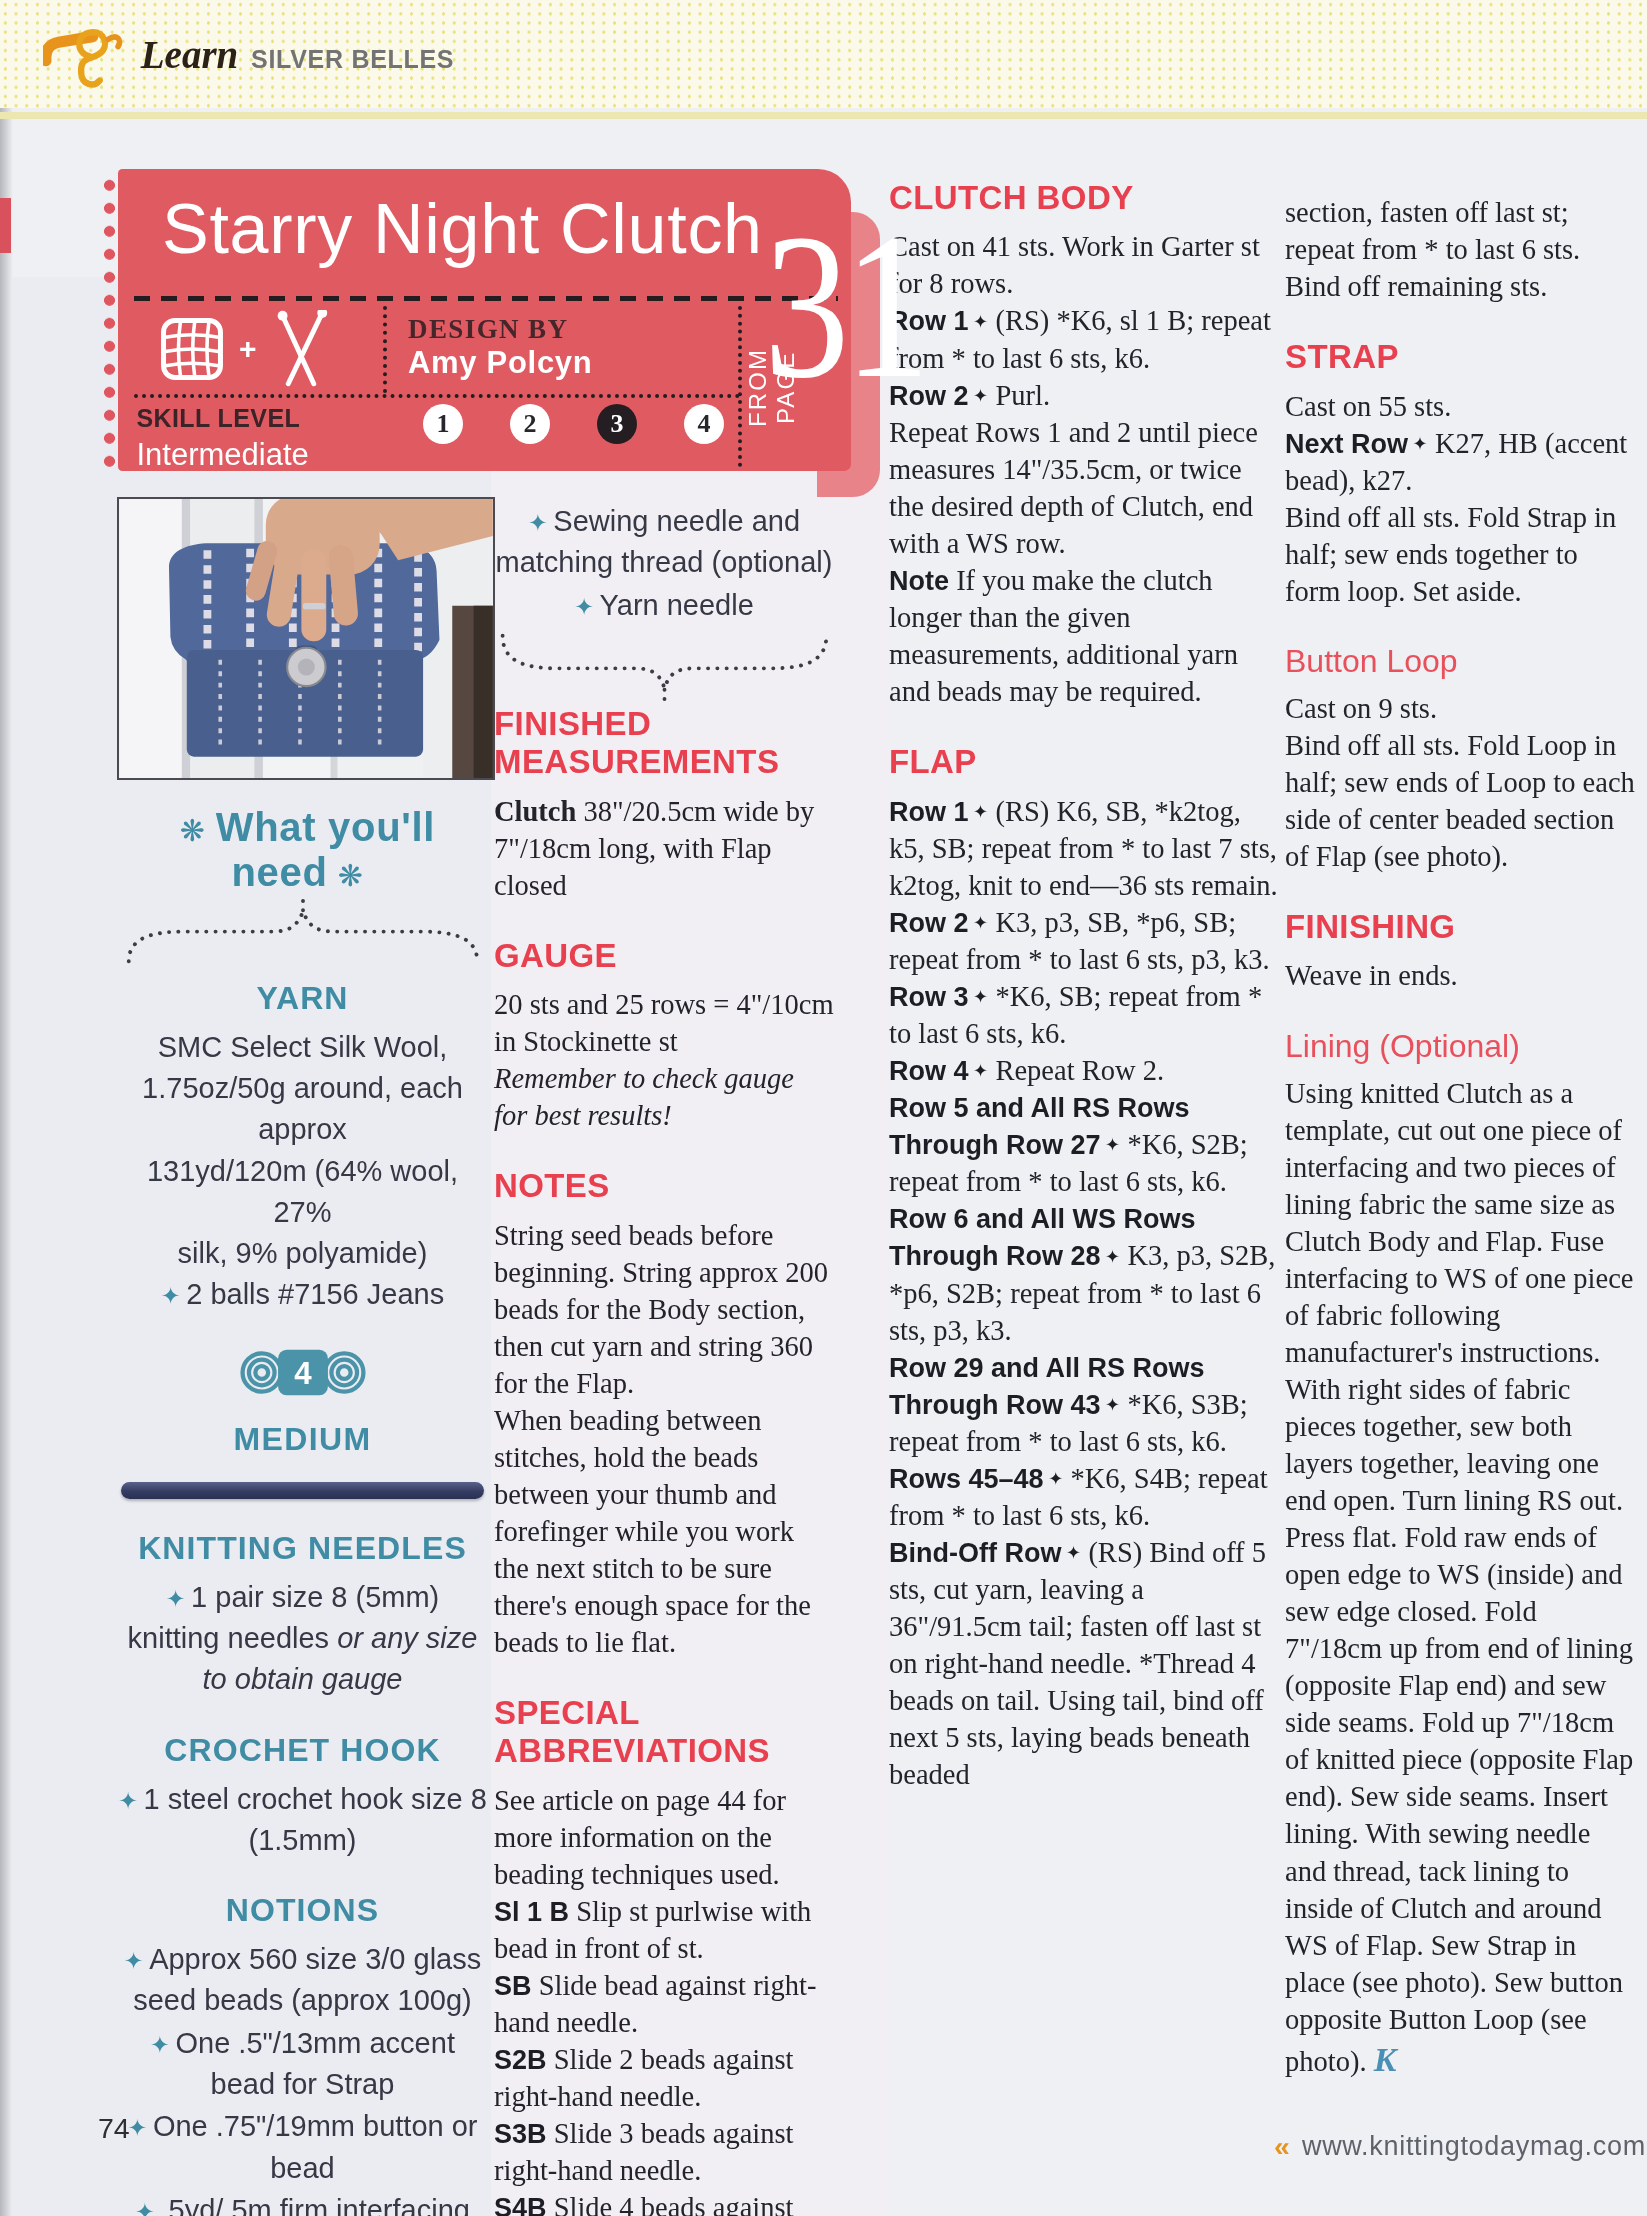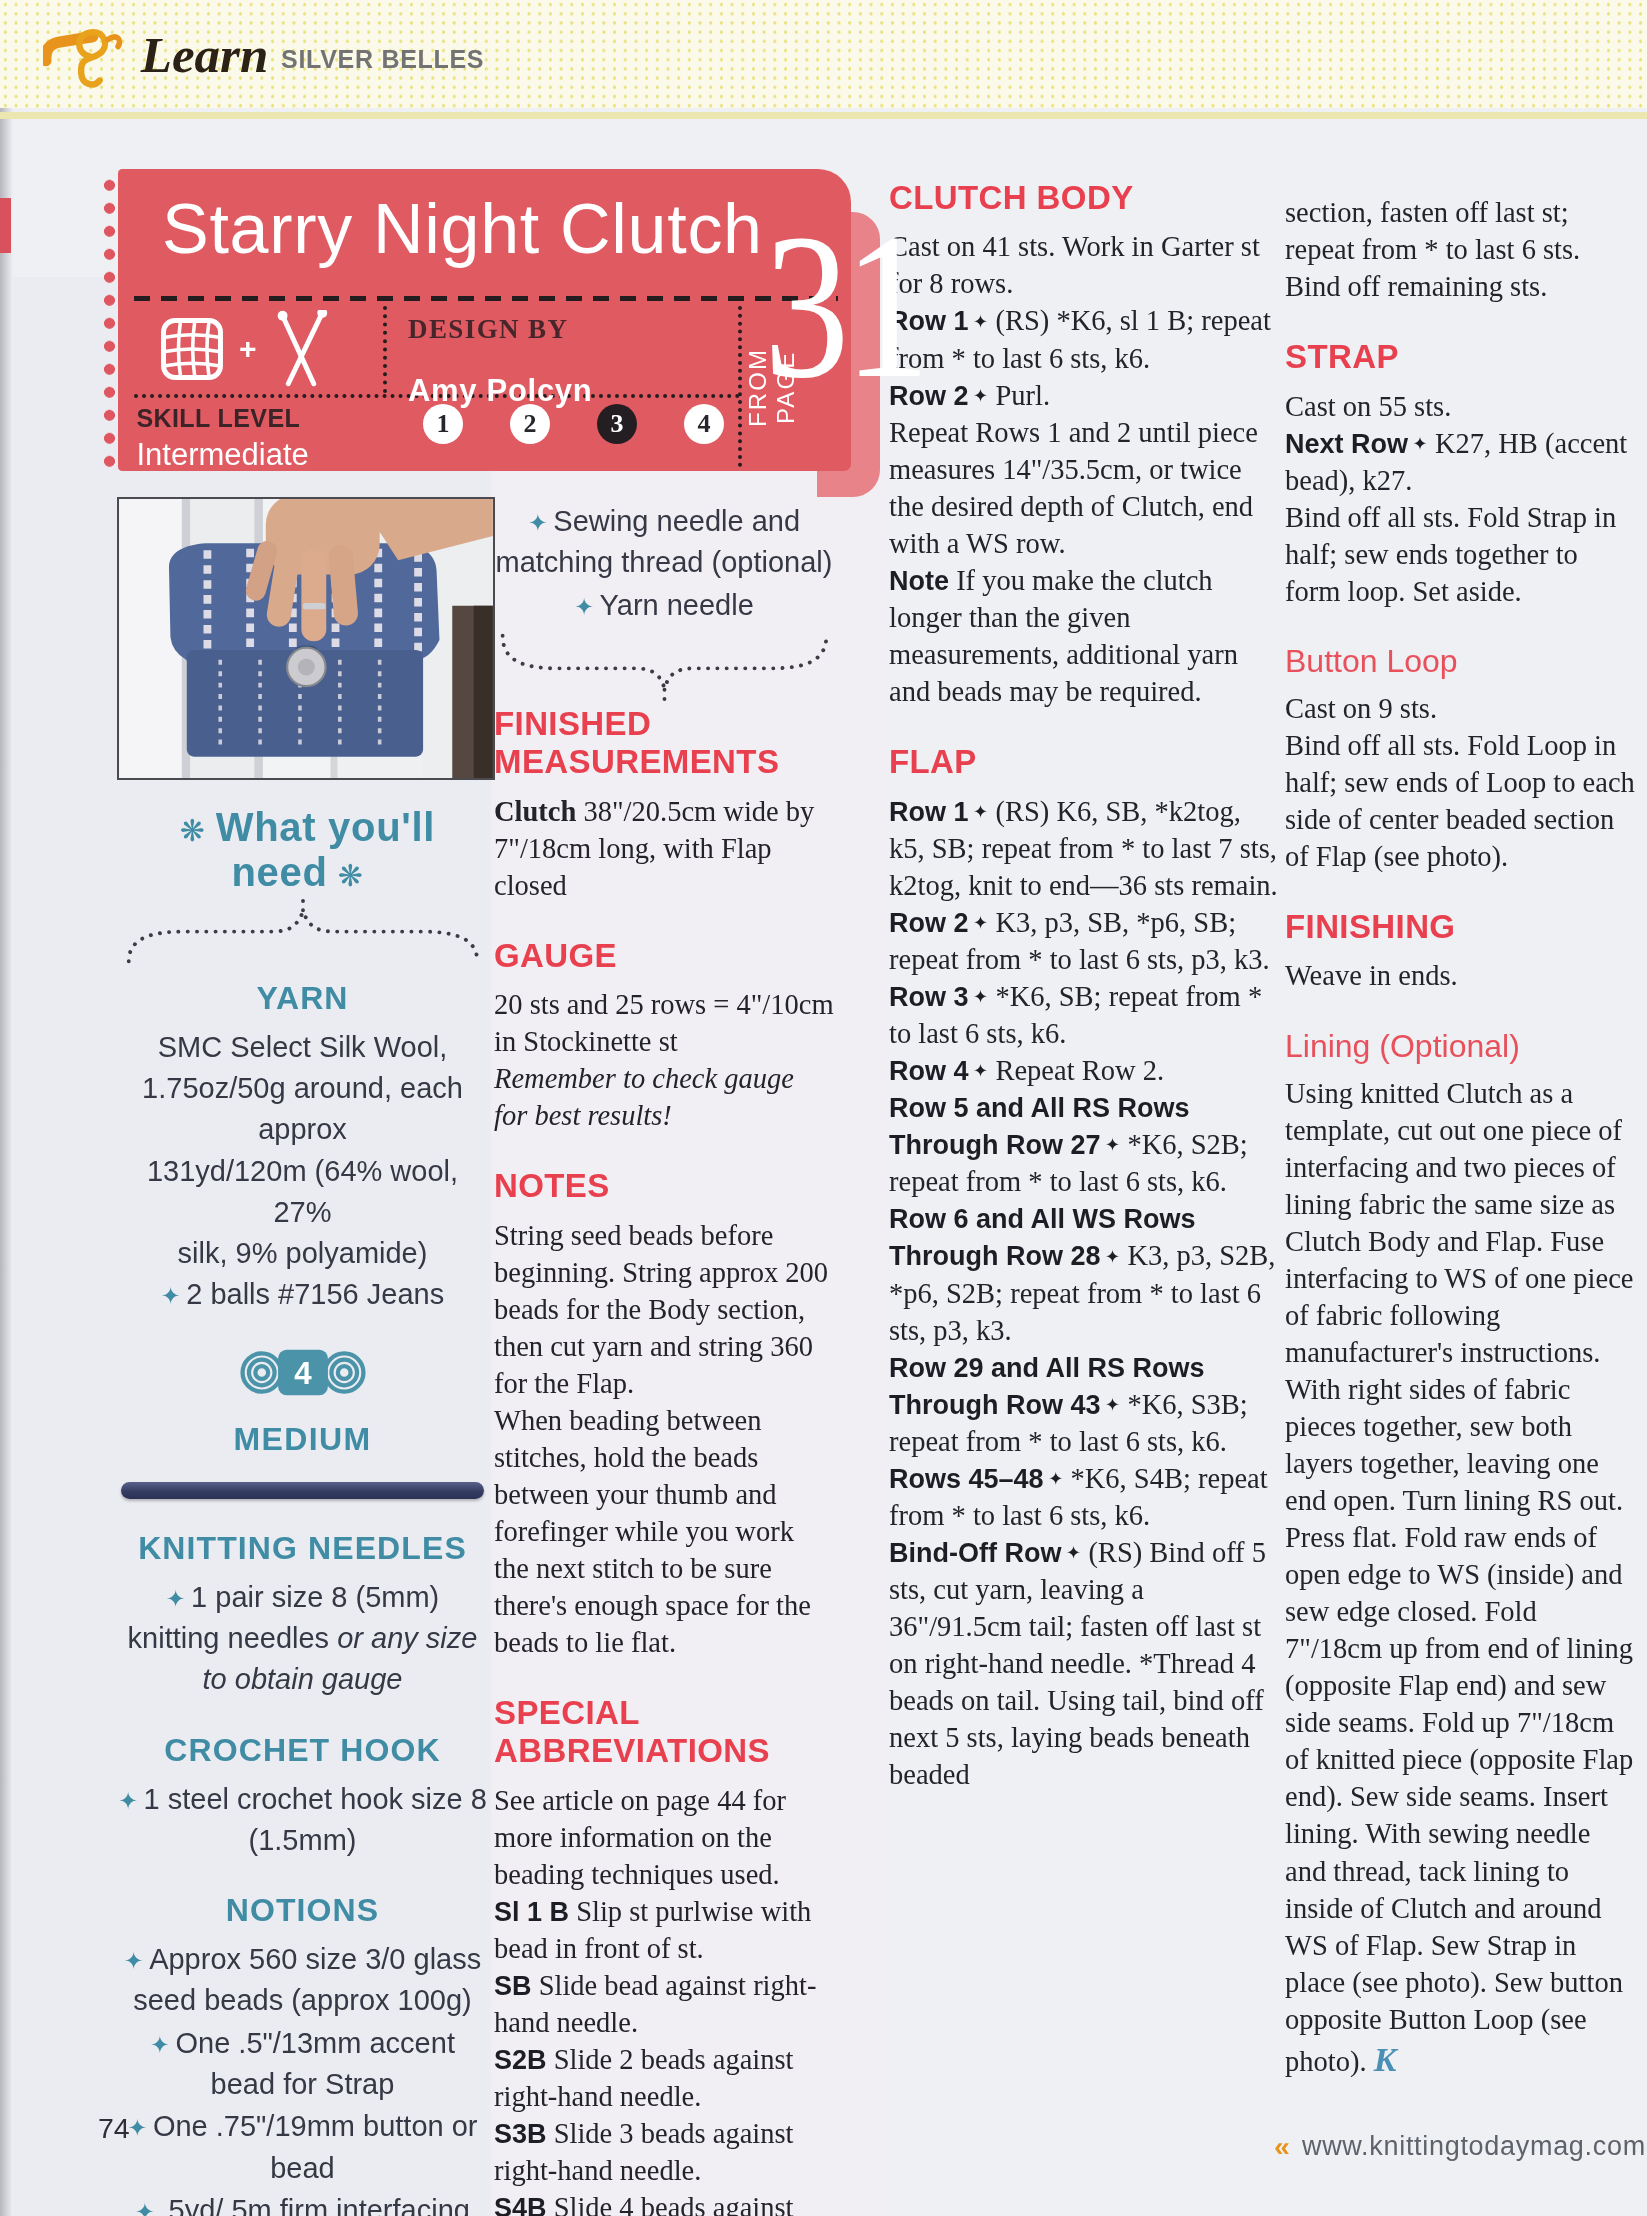--- a/index.html
+++ b/index.html
@@ -10,41 +10,41 @@
           background:linear-gradient(90deg,#b6b6bc,rgba(182,182,188,0));}
   .tint-left{position:absolute;left:12.8px;top:277px;width:478px;height:1939px;background:#e8e9ee;opacity:.55;}
   .tint-mid{position:absolute;left:491px;top:277px;width:398px;height:1939px;background:#f4eef2;opacity:.4;}
 
   
   .band{position:absolute;left:0;top:0;width:100%;height:108px;background:#fbf9ea;
         background-image:radial-gradient(#e9e27f 1.6px, rgba(0,0,0,0) 2px);background-size:10.7px 9.2px;}
   .band-line{position:absolute;left:0;top:112px;width:100%;height:7.1px;background:#ece7b0;}
   .red-tab-left{position:absolute;left:0;top:198px;width:11.4px;height:55px;background:#d8515c;}
   .logo{position:absolute;left:43px;top:15.7px;height:78px;display:flex;align-items:center;gap:12.8px;}
-  .logo-script{font-family:"Liberation Serif",serif;font-style:italic;font-weight:700;font-size:51px;color:#2c2117;}
+  .logo-script{font-family:"Liberation Serif",serif;font-style:italic;font-weight:700;font-size:39px;color:#2c2117;}
   .logo-section{font-weight:700;font-size:25px;letter-spacing:0.7px;color:#737373;padding-top:10px;}
 
   
   .banner-shadow{position:absolute;left:817px;top:212px;width:63px;height:285px;background:#e8838a;
                  border-radius:0 27px 27px 0;}
   .scallop{position:absolute;left:100px;top:171px;width:18.5px;height:300px;
            background-image:radial-gradient(circle,#df5660 5px,rgba(0,0,0,0) 5.7px);background-size:18.5px 23px;background-position:center 2.8px;}
   .banner{position:absolute;left:118px;top:169px;width:733px;height:302px;background:#e05a62;
           border-radius:4.3px 33px 7.1px 4.3px;overflow:visible;z-index:3;}
   .banner-title{position:absolute;left:44px;top:20px;width:676px;font-size:70px;color:#fff;letter-spacing:0.7px;white-space:nowrap;}
   .dash-h{position:absolute;left:15.7px;top:127px;width:704px;height:5px;
           background:repeating-linear-gradient(90deg,#241d20 0 15.7px,rgba(0,0,0,0) 15.7px 27px);}
   .dot-v1{position:absolute;left:265px;top:137px;height:87px;border-left:4.3px dotted #241d20;}
   .dot-v2{position:absolute;left:620px;top:137px;height:161px;border-left:4.3px dotted #241d20;}
   .dot-h2{position:absolute;left:15.7px;top:225px;width:606px;height:0;border-top:4.3px dotted #241d20;}
   .cell-icons{position:absolute;left:37px;top:141px;width:213px;height:78px;display:flex;align-items:center;gap:10px;}
   .plus{color:#fff;font-size:30px;font-weight:700;}
   .designby{position:absolute;left:290px;top:145px;}
   .designby .dlabel{font-family:Liberation Serif, serif;font-weight:700;font-size:27px;letter-spacing:1.4px;color:#46262b;}
-  .designby .dname{font-weight:700;font-size:31px;color:#fff;margin-top:28px;letter-spacing:0.7px;}
+  .designby .dname{font-weight:700;font-size:31px;color:#fff;margin-top:0;letter-spacing:0.7px;}
   .skill{position:absolute;left:18.5px;top:235px;}
   .skill .slabel{font-weight:700;font-size:25px;color:#3c2328;letter-spacing:0.4px;}
   .skill .svalue{font-size:31px;color:#fff;margin-top:4.3px;}
   .circles{position:absolute;left:305px;top:235px;display:flex;gap:47px;}
   .circ{width:40px;height:40px;border-radius:50%;background:#fff;color:#26262c;
         font-family:"Liberation Serif",serif;font-weight:700;font-size:26px;
         display:flex;align-items:center;justify-content:center;}
   .circ.active{background:#241d22;color:#fff;}
   .frompage{position:absolute;left:626px;top:139px;height:158px;width:31px;color:#fff;font-size:24px;
             letter-spacing:2.1px;writing-mode:vertical-rl;transform:rotate(180deg);text-align:center;font-weight:400;}

